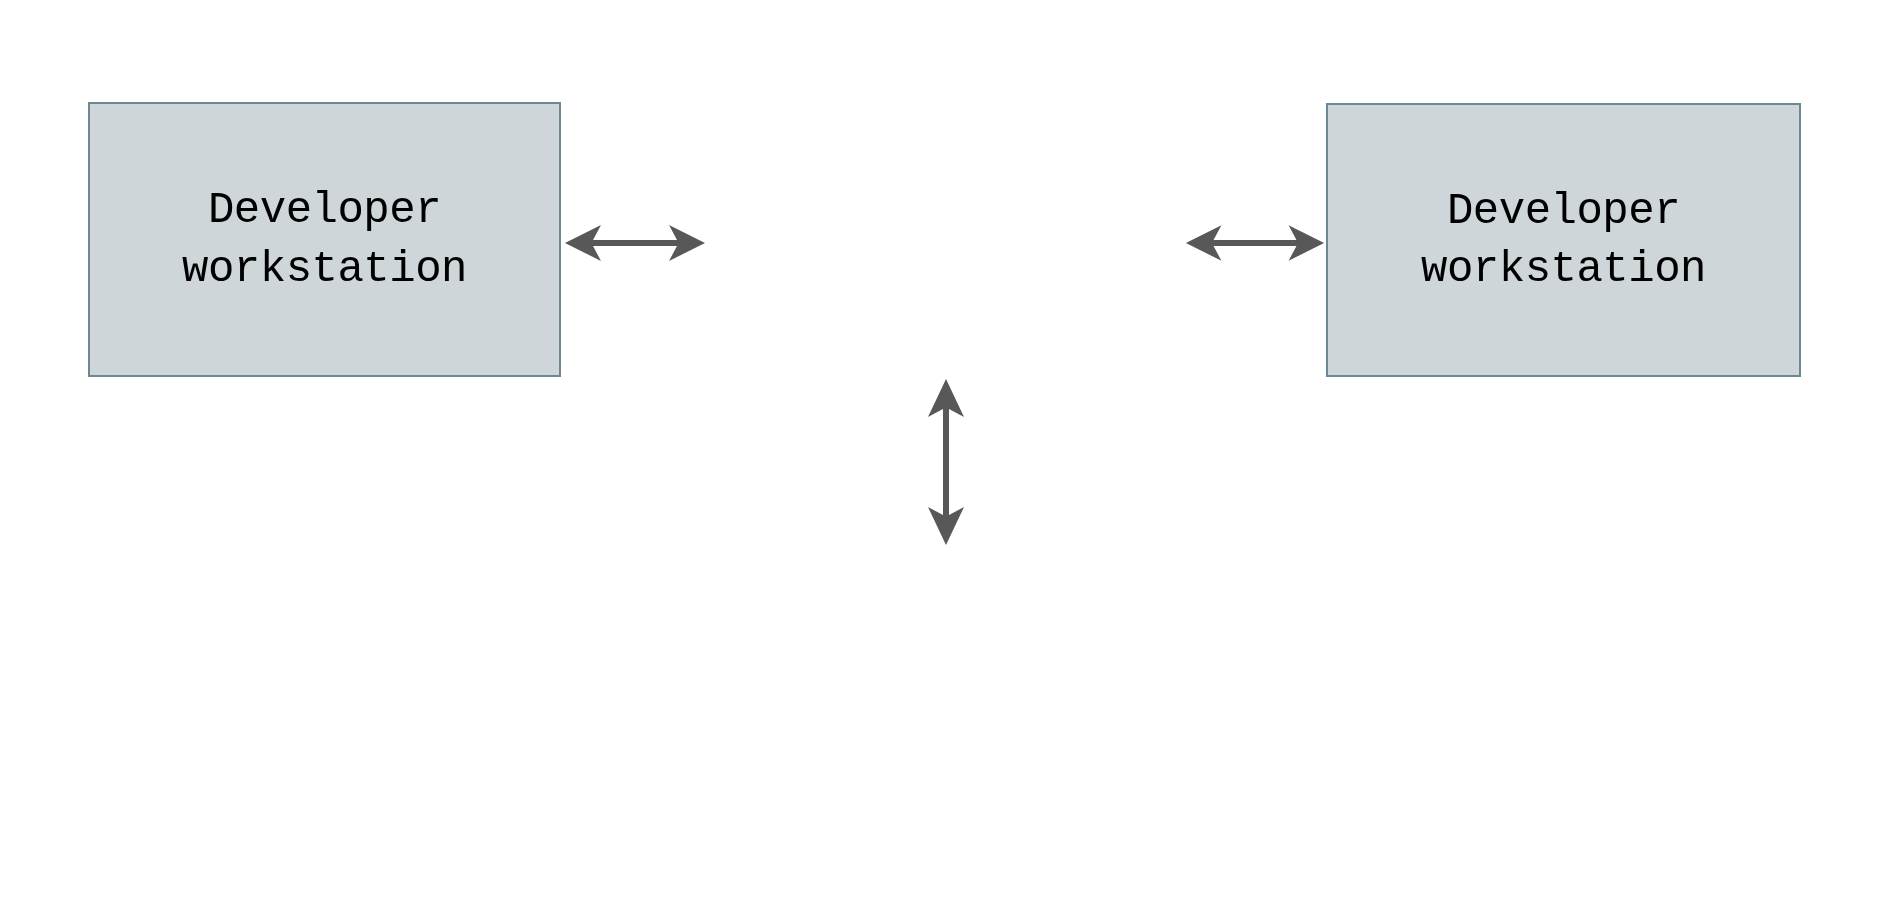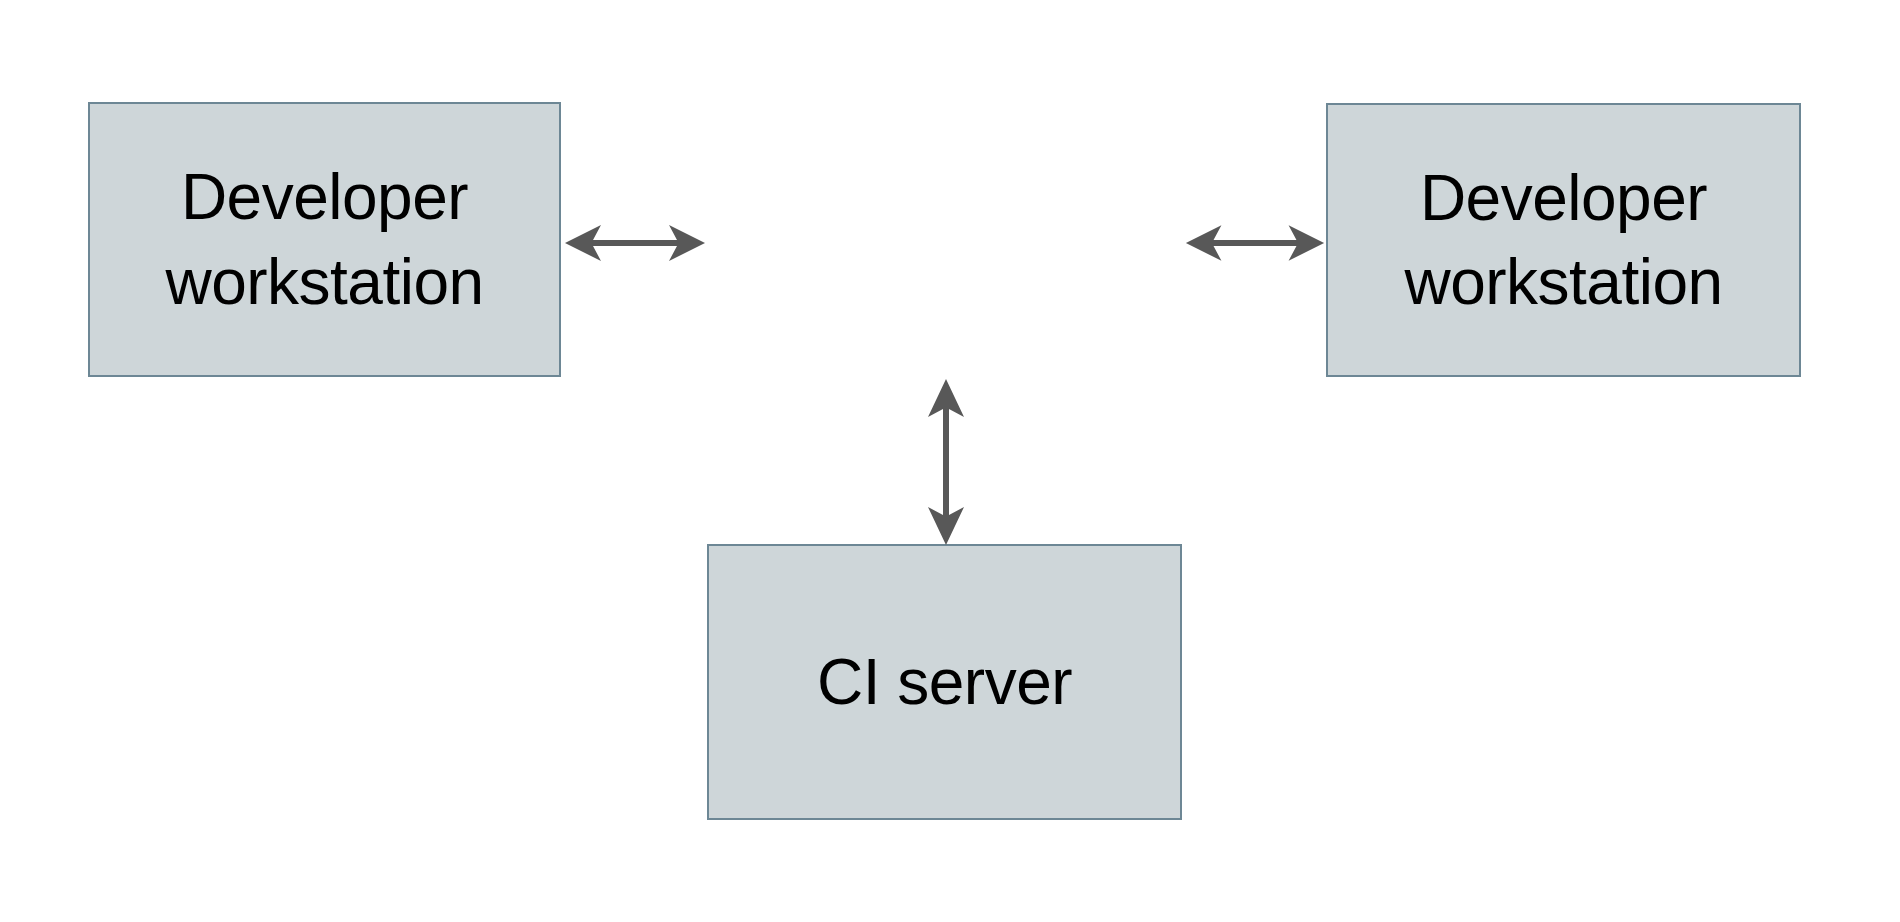--- a/index.html
+++ b/index.html
@@ -24,22 +24,22 @@
     position: absolute;
     box-sizing: border-box;
     background: #ced6d9;
     border: 2px solid #6d8795;
     display: flex;
     align-items: center;
     justify-content: center;
     text-align: center;
   }
   .node-label {
-    font-family: Liberation Sans, sans-serif;
-    font-size: 64px;
+    font-family: Liberation Mono, monospace;
+    font-size: 44px;
     line-height: 1.32;
     color: #000000;
     letter-spacing: -0.5px;
     font-weight: 400;
     white-space: pre-line;
   }
   .node-dev-left   { left: 88px;  top: 102px; width: 473px; height: 275px; }
   .node-cache      { left: 707px; top: 103px; width: 475px; height: 274px; }
   .node-dev-right  { left: 1326px; top: 103px; width: 475px; height: 274px; }
   .node-ci         { left: 707px; top: 544px; width: 475px; height: 276px; }
@@ -61,23 +61,20 @@
     <span class="node-label">Developer
 workstation</span>
   </div>
 
 
   <div class="node node-dev-right">
     <span class="node-label">Developer
 workstation</span>
   </div>
 
-  <div class="node node-ci">
-    <span class="node-label">CI server</span>
-  </div>
 
   <svg class="edge edge-left-cache" viewBox="0 0 160 62">
     <g fill="#585858" stroke="none">
       <path d="M 10,31 L 46,13 L 38,28 L 122,28 L 114,13 L 150,31 L 114,49 L 122,34 L 38,34 L 46,49 Z"></path>
     </g>
   </svg>
 
   <svg class="edge edge-cache-right" viewBox="0 0 160 62">
     <g fill="#585858" stroke="none">
       <path d="M 10,31 L 46,13 L 38,28 L 122,28 L 114,13 L 150,31 L 114,49 L 122,34 L 38,34 L 46,49 Z"></path>

